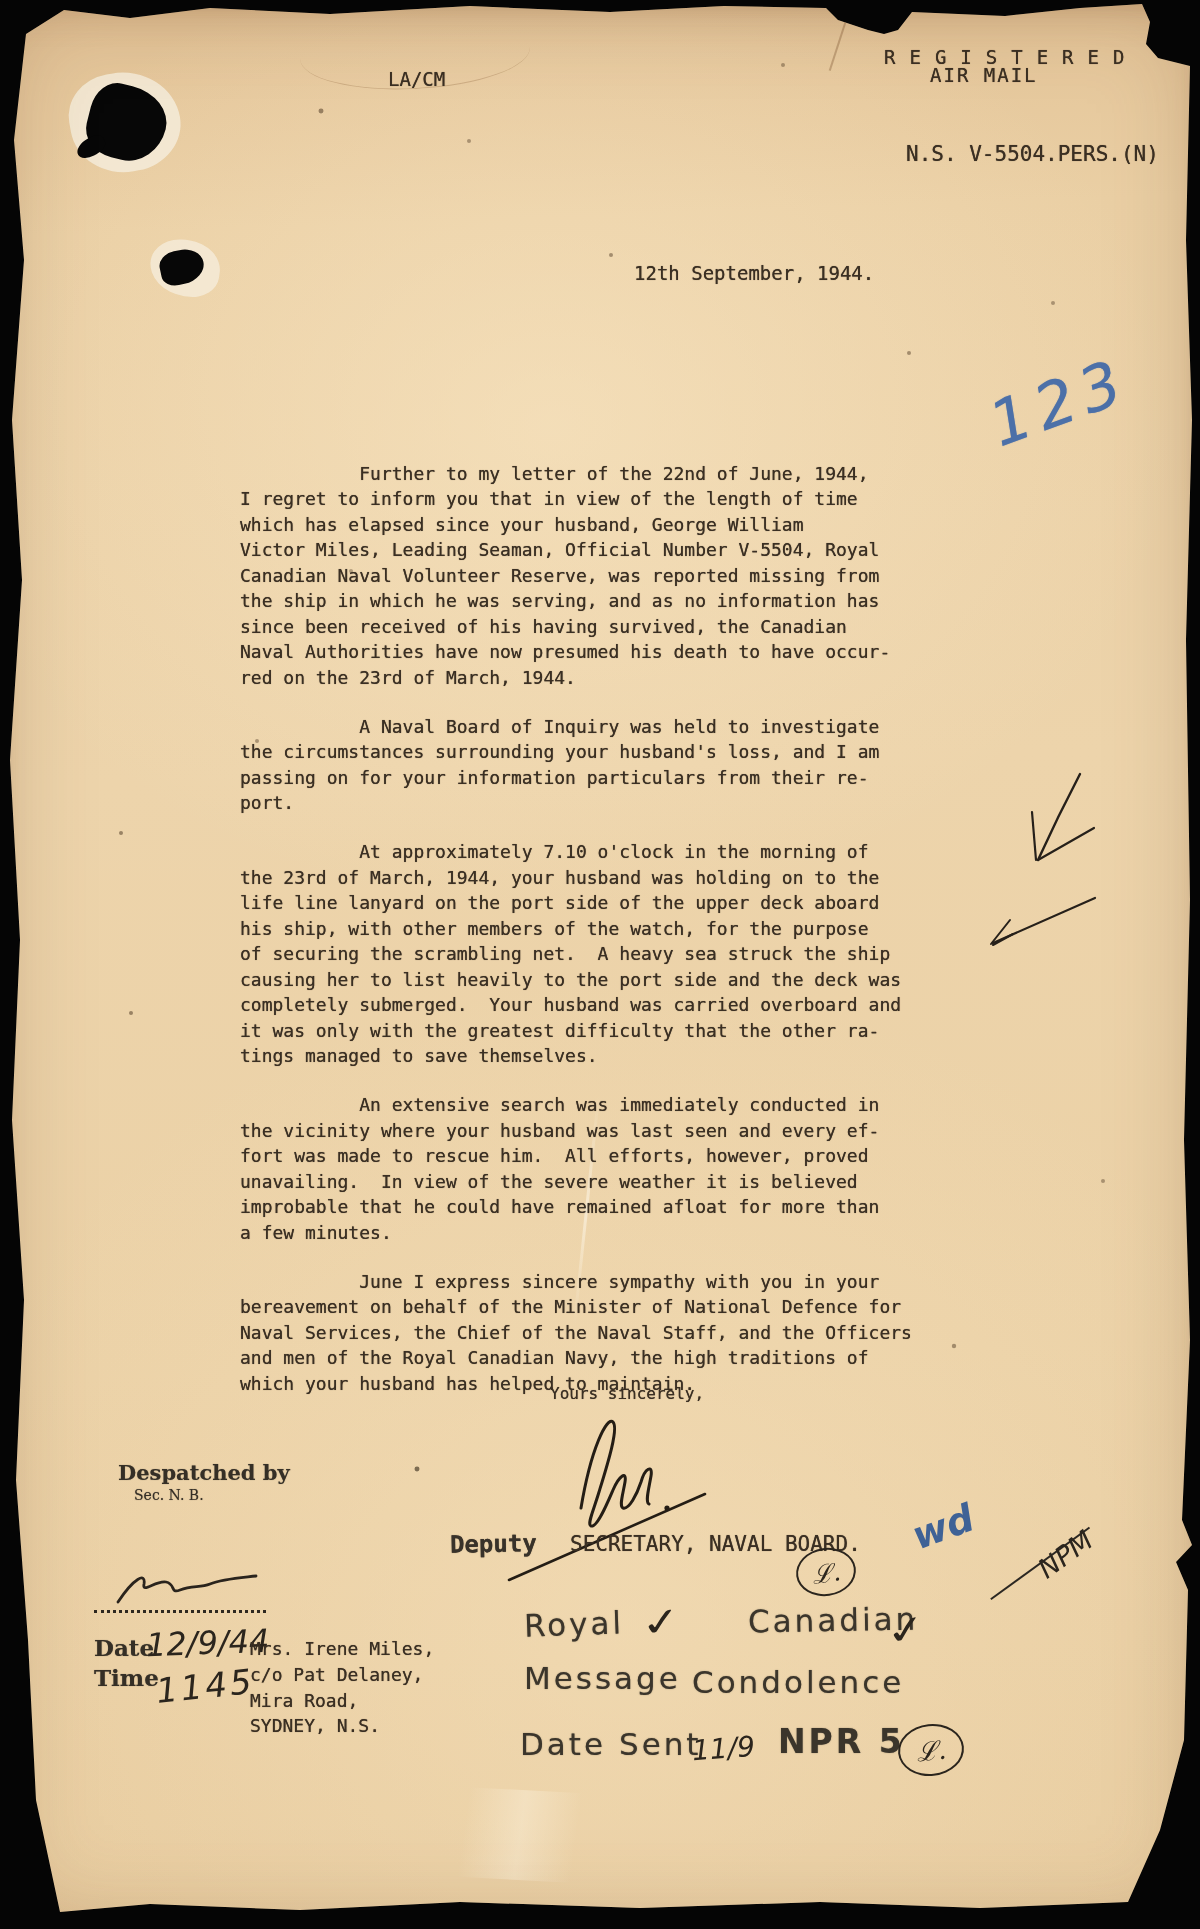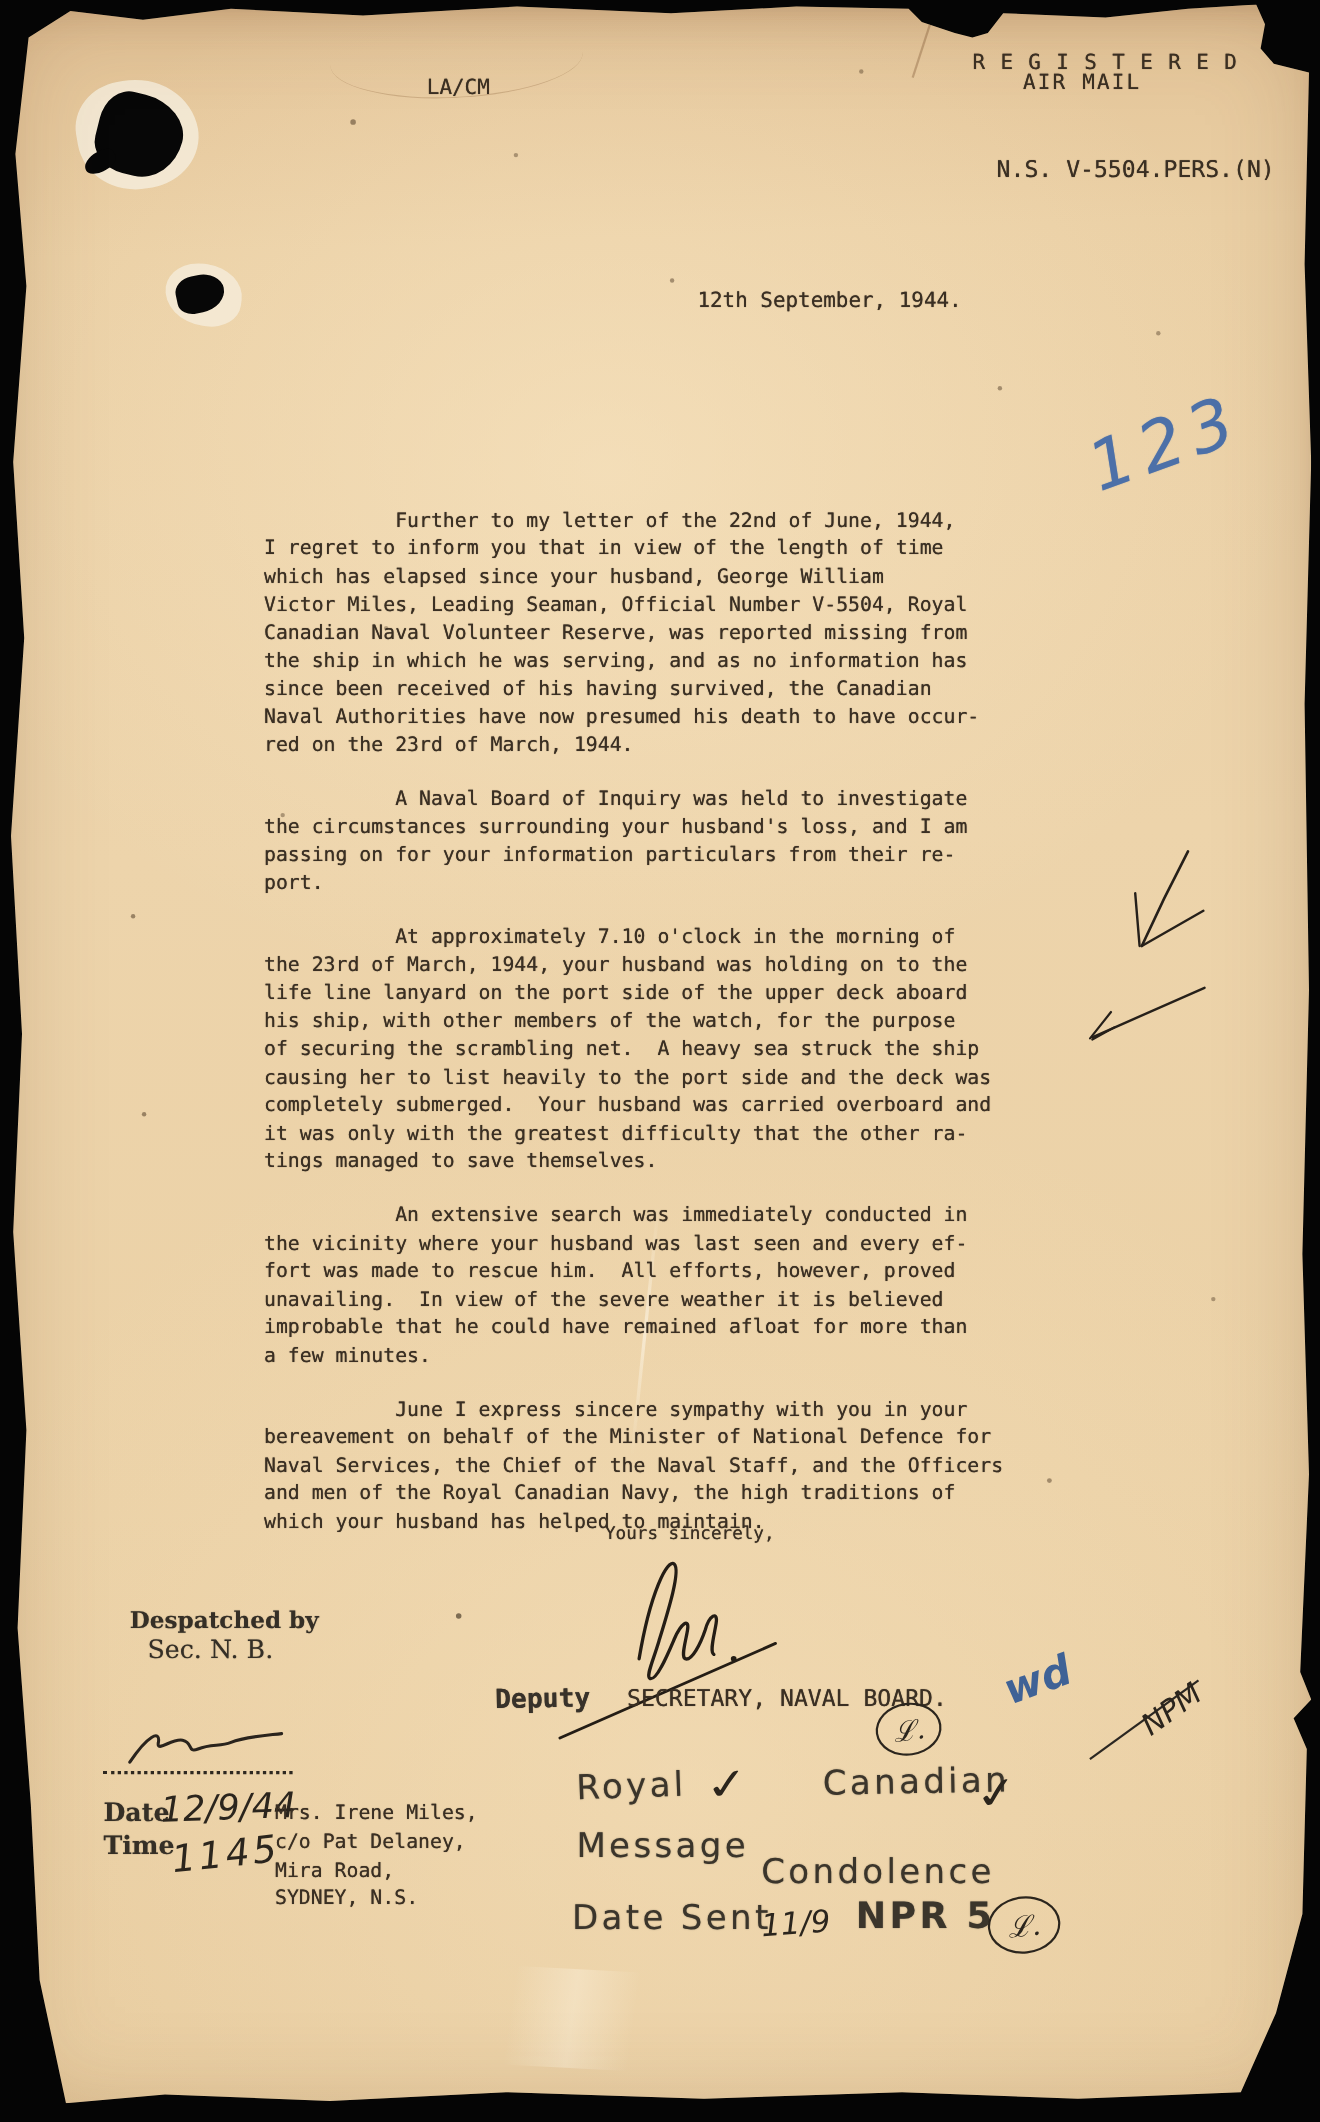--- a/index.html
+++ b/index.html
@@ -131,41 +131,41 @@
     <div class="typed" style="left:570px;top:1532px;font-size:21px;">SECRETARY, NAVAL BOARD.</div>
     <div class="monogram" style="left:796px;top:1548px;width:56px;height:44px;transform:rotate(-8deg);font-size:25px;">
       <span>ℒ.</span>
     </div>
     <div class="hand" style="left:912px;top:1505px;font-size:38px;font-weight:bold;color:#3f6296;transform:rotate(-20deg);">wd</div>
     <div class="hand" style="left:968px;top:1528px;width:122px;height:38px;border-bottom:2.5px solid #2b2722;transform:rotate(-36deg);font-size:27px;text-align:center;">
       <span>NPM</span>
     </div>
 
     <div class="stamp-serif" style="left:118px;top:1460px;font-size:21px;font-weight:bold;">Despatched by</div>
-    <div class="stamp-serif" style="left:134px;top:1487px;font-size:23px;">Sec. N. B.</div>
+    <div class="stamp-serif" style="left:134px;top:1487px;font-size:14px;">Sec. N. B.</div>
     <svg class="ink-svg" style="left:112px;top:1566px;" width="150" height="42" viewBox="0 0 150 42">
       <path d="M6,36 C22,12 34,6 32,18 C30,28 44,14 54,16 C64,18 58,28 68,24 C80,19 88,22 98,18 C110,13 126,12 144,10" stroke="#2a241d" stroke-width="2.8" fill="none" stroke-linecap="round"></path>
     </svg>
     <div class="crease" style="left:94px;top:1598px;width:172px;height:12px;border-bottom:3px dotted #2e2820;"></div>
     <div class="stamp-serif" style="left:94px;top:1634px;font-size:23px;font-weight:bold;">Date</div>
     <div class="hand" style="left:146px;top:1624px;font-size:32px;transform:rotate(-2deg);">12/9/44</div>
     <div class="stamp-serif" style="left:94px;top:1664px;font-size:23px;font-weight:bold;">Time</div>
     <div class="hand" style="left:156px;top:1666px;font-size:34px;letter-spacing:3px;transform:rotate(-6deg);">1145</div>
 
     <div class="typed" style="left:250px;top:1636px;font-size:18px;line-height:25.8px;">Mrs. Irene Miles,
 c/o Pat Delaney,
 Mira Road,
 SYDNEY, N.S.</div>
 
     <div class="stamp-sans" style="left:524px;top:1606px;font-size:31px;transform:rotate(-2deg);">Royal</div>
     <div class="hand" style="left:645px;top:1600px;font-size:38px;font-style:normal;transform:rotate(-8deg) scaleX(1.25);">✓</div>
     <div class="stamp-sans" style="left:748px;top:1602px;font-size:31px;transform:rotate(-1deg);">Canadian</div>
     <div class="hand" style="left:890px;top:1608px;font-size:38px;font-style:normal;transform:rotate(-10deg) scaleX(1.25);">✓</div>
     <div class="stamp-sans" style="left:524px;top:1660px;font-size:31px;">Message</div>
-    <div class="stamp-sans" style="left:692px;top:1664px;font-size:31px;margin-top:20px;">Condolence</div>
+    <div class="stamp-sans" style="left:692px;top:1664px;font-size:31px;">Condolence</div>
     <div class="stamp-sans" style="left:520px;top:1726px;font-size:31px;">Date Sent</div>
     <div class="hand" style="left:692px;top:1732px;font-size:28px;transform:rotate(-4deg);">11/9</div>
     <div class="stamp-sans" style="left:778px;top:1722px;font-size:33px;font-weight:bold;">NPR 5</div>
     <div class="monogram" style="left:898px;top:1724px;width:62px;height:48px;transform:rotate(-6deg);font-size:26px;">
       <span>ℒ.</span>
     </div>
 
   </div>
 </div>
 

